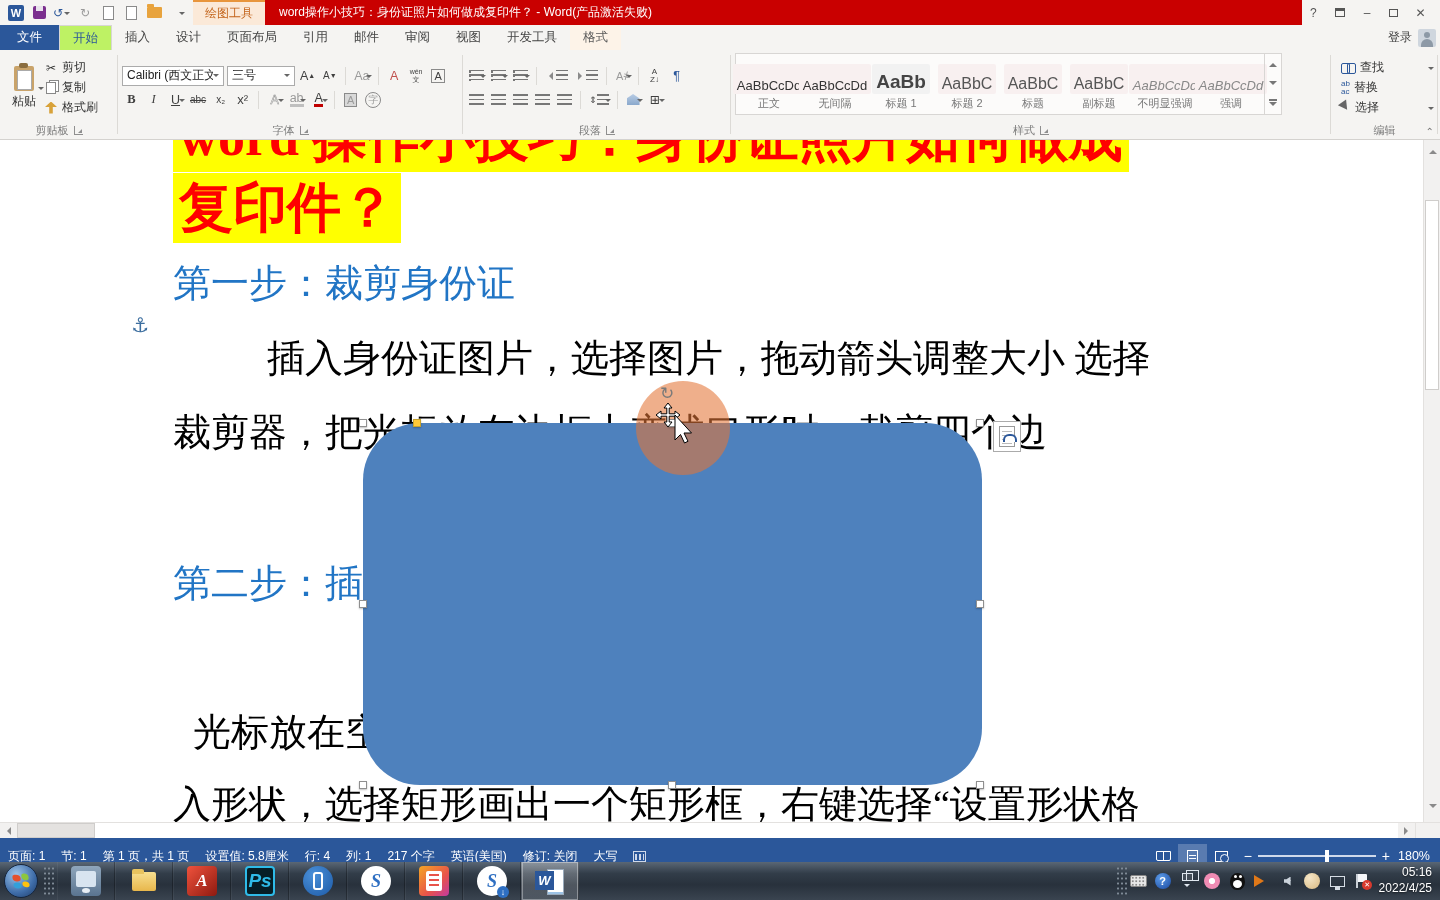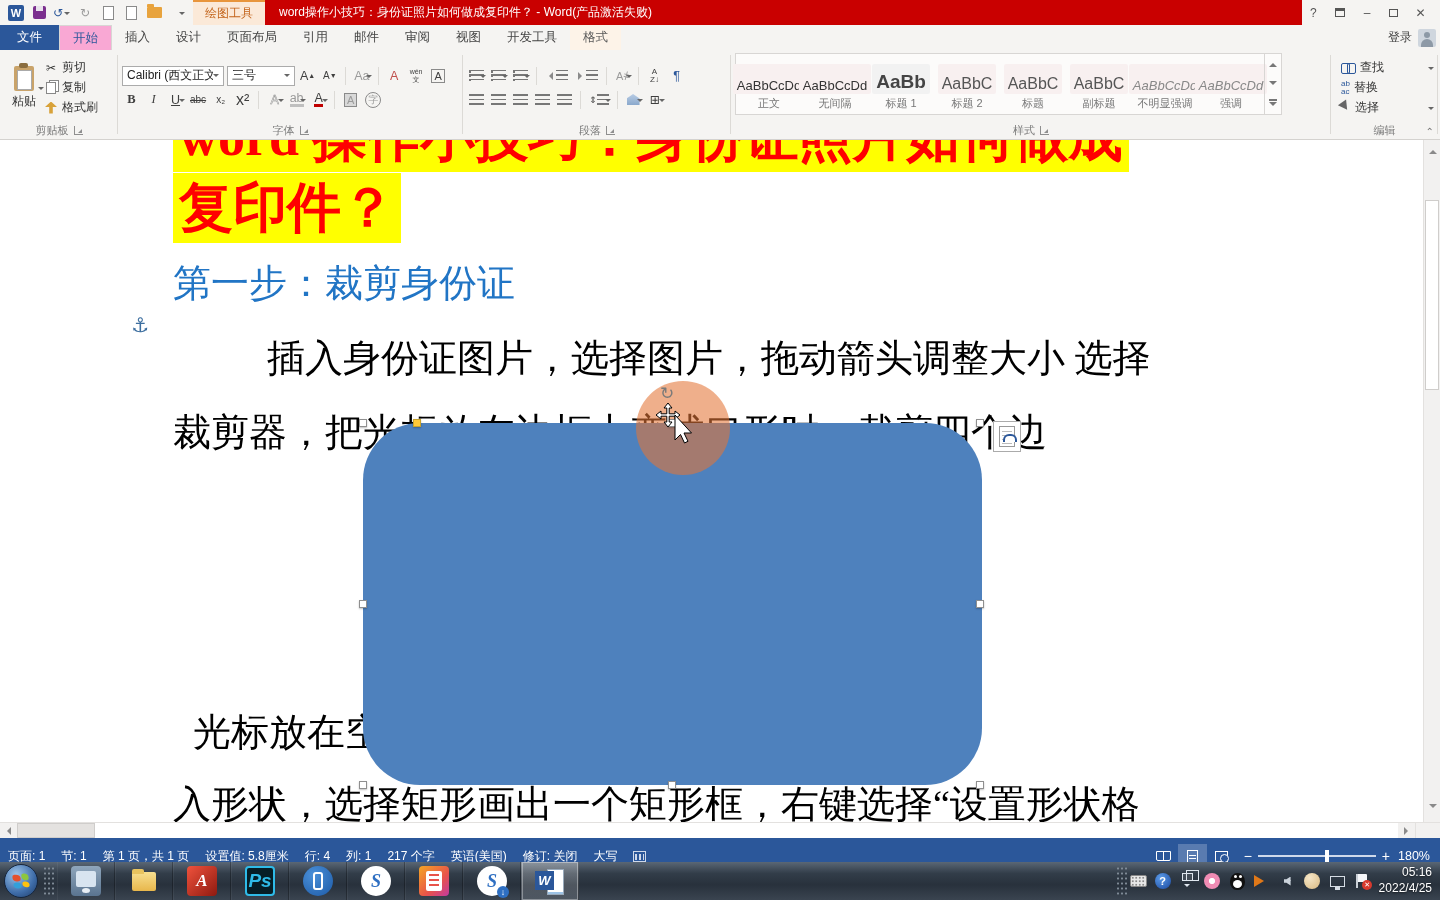--- a/index.html
+++ b/index.html
@@ -25,21 +25,21 @@
   .wincontrols{width:138px;background:#F5F4F2;display:flex;align-items:center;justify-content:flex-end;gap:4px;padding-right:8px}
   .wc{width:24px;height:19px;display:flex;align-items:center;justify-content:center;font-size:12px;color:#555}
   .wc-restore{position:relative}.wc-restore i{display:block;width:9px;height:8px;border:1px solid #555;position:relative;background:#F5F4F2}
   .wc-restore i:before{content:"";position:absolute;top:-3px;left:2px;width:9px;height:8px;border:1px solid #555;z-index:-1}
   .wc-ribbonopt i{display:block;width:10px;height:9px;border:1px solid #555;border-top-width:3px}
 
   
   .tabrow{height:25px;display:flex;align-items:stretch;background:#F5F4F2;font-size:12.5px}
   .filetab{background:#2B579A;color:#fff;padding:0 17px;display:flex;align-items:center}
   .tab{padding:0 13px;display:flex;align-items:center;color:#444}
-  .tab.active{background:#f9a8d4;color:#2B579A;border:1px solid #D8D6D4;border-bottom:none}
+  .tab.active{background:#bef264;color:#2B579A;border:1px solid #D8D6D4;border-bottom:none}
   .tab.ctx{background:#FDF3E8;color:#5a5a5a}
   .tabspacer{flex:1}
   .signin{display:flex;align-items:center;gap:6px;font-size:12px;color:#444;padding-right:4px}
   .avatar{width:18px;height:18px;background:#CFD6DE;border-radius:2px;position:relative;overflow:hidden}
   .avatar:before{content:"";position:absolute;top:3px;left:6px;width:6px;height:6px;border-radius:50%;background:#8D99A6}
   .avatar:after{content:"";position:absolute;top:10px;left:3px;width:12px;height:8px;border-radius:6px 6px 0 0;background:#8D99A6}
 
   
   .ribbon{height:90px;background:#F5F4F2;border-bottom:1px solid #D4D2CF;display:flex;position:relative}
   .grp{display:flex;flex-direction:column;padding:3px 4px 0;position:relative}
@@ -321,21 +321,21 @@
           <span class="ric">
               <span class="boxed">A</span>
             </span>
         </div>
         <div class="frow">
           <span class="ric" style="font-weight:bold;font-family:'Liberation Serif',serif">B</span>
           <span class="ric" style="font-style:italic;font-family:'Liberation Serif',serif">I</span>
           <span class="ric dd" style="text-decoration:underline">U</span>
           <span class="ric" style="text-decoration:line-through;font-size:10px">abc</span>
           <span class="ric" style="font-size:10px">x₂</span>
-          <span class="ric" style="font-size:16px">x²</span>
+          <span class="ric" style="font-size:13px">x²</span>
           <span class="vr"></span>
           <span class="ric dd gray" style="-webkit-text-stroke:.5px #888;color:#fff">A</span>
           <span class="ric dd gray">
               <span class="hl-a">ab</span>
             </span>
           <span class="ric dd">
               <span class="fc-a">A</span>
             </span>
           <span class="vr"></span>
           <span class="ric gray">
@@ -496,20 +496,21 @@
     <span class="chevcollapse">⌃</span>
   </div>
 
   <div class="doc">
     <div class="tline doctitle" style="left:173px;top:-38px">word 操作小技巧：身份证照片如何做成</div>
     <div class="tline doctitle" style="left:173px;top:33px">复印件？</div>
     <div class="tline dochead" style="left:173px;top:122px">第一步：裁剪身份证</div>
     <span class="anchor" style="left:131px;top:173px">⚓</span>
     <div class="tline docbody" style="left:267px;top:196px">插入身份证图片，选择图片，拖动箭头调整大小 选择</div>
     <div class="tline docbody" style="left:173px;top:270px">裁剪器，把光标放在边框上变成口形时，裁剪四个边</div>
+    <div class="tline dochead" style="left:173px;top:422px">第二步：插</div>
     <div class="tline docbody" style="left:193px;top:570px">光标放在空</div>
     <div class="tline docbody" style="left:173px;top:642px">入形状，选择矩形画出一个矩形框，右键选择“设置形状格</div>
 
     <div class="shape"></div>
     <span class="rotg">↻</span>
     <div class="touch"></div>
 
     <i class="handle" style="left:359px;top:279px"></i>
     <i class="handle adj" style="left:413px;top:279px"></i>
     <i class="handle" style="left:668px;top:279px"></i>

